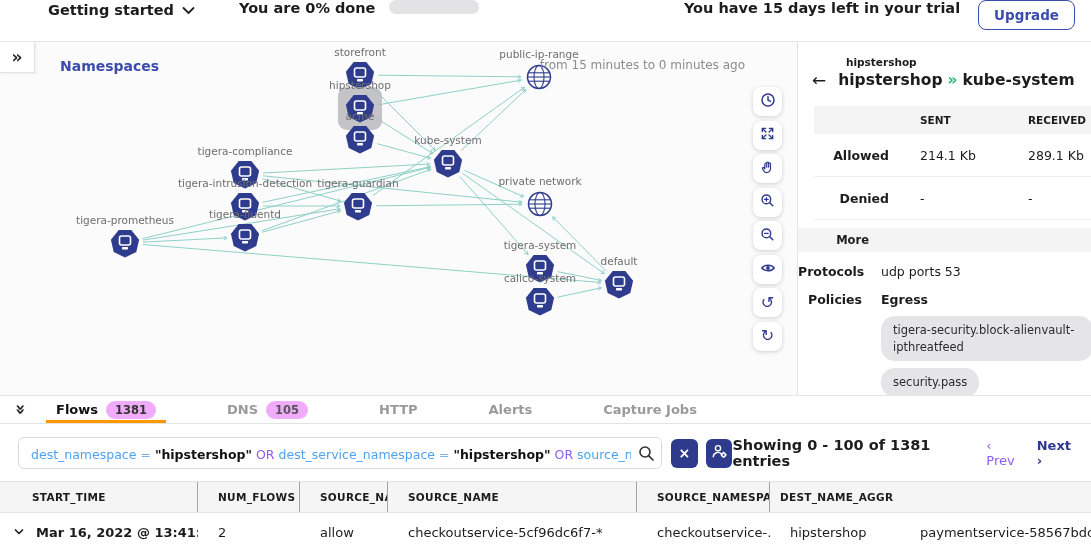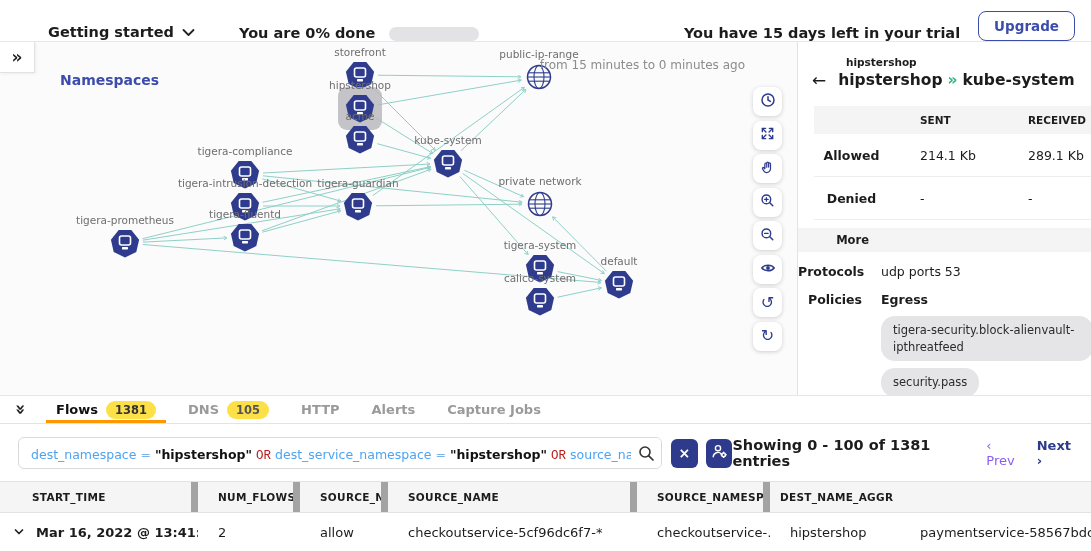--- a/index.html
+++ b/index.html
@@ -2,107 +2,107 @@
 <html><head>
 <meta charset="utf-8">
 <style>
   * { margin:0; padding:0; box-sizing:border-box; }
   html,body { background:#fff; }
   body { font-family:"DejaVu Sans","Liberation Sans",sans-serif; color:#1c1c1c; }
   .app { position:relative; width:1091px; height:551px; overflow:hidden; background:#fff; }
 
   
   .topbar { position:absolute; top:0; left:0; width:1091px; height:42px;
-    display:flex; align-items:flex-end; background:#fff; border-bottom:1px solid #e8e8e8; }
+    display:flex; align-items:flex-start; background:#fff; border-bottom:1px solid #e8e8e8; }
   .gs-wrap { display:flex; align-items:center; gap:8px; margin-left:48px; cursor:pointer; }
   .gs-label { font-size:14.5px; font-weight:700; }
   .progress-label { font-size:14.5px; font-weight:700; margin-left:44px; }
   .progress-pill { width:90px; height:14px; border-radius:7px; background:#e3e3e6; margin-left:14px; }
   .trial-text { font-size:14.5px; font-weight:700; margin-left:auto; }
   .upgrade-btn { margin-left:18px; margin-right:16px; padding:6px 15px; border:1.5px solid #3c4cad;
     border-radius:8px; background:#fff; color:#3c4cad; font-size:13.5px; font-weight:700; cursor:pointer;
     font-family:inherit; }
 
   
   .main { position:absolute; top:42px; left:0; width:1091px; height:353px; }
   .graph-panel { position:absolute; top:0; left:0; width:797px; height:353px; background:#fbfbfb; overflow:hidden; }
   .expand-btn { position:absolute; top:0; left:0; width:35px; height:31px; background:#fff;
     border-right:1px solid #e2e2e2; border-bottom:1px solid #e2e2e2; box-shadow:1px 1px 3px rgba(0,0,0,.06);
     display:flex; align-items:center; justify-content:center; cursor:pointer; font-size:17px; font-weight:700; color:#222; }
-  .graph-title { position:absolute; top:30px; left:60px; font-size:14px; font-weight:700; color:#3c4cad; }
+  .graph-title { position:absolute; top:16px; left:60px; font-size:14px; font-weight:700; color:#3c4cad; }
   .time-range { position:absolute; top:16px; right:52px; font-size:12px; color:#8c8c8c; }
   .graph-toolbar { position:absolute; top:45px; right:15px; display:flex; flex-direction:column; gap:4.5px; }
   .tool-btn { width:29px; height:29px; border-radius:8px; background:#fff; border:none; cursor:pointer;
     box-shadow:0 1px 4px rgba(0,0,0,.18); display:flex; align-items:center; justify-content:center;
     color:#2e3a8c; font-size:16px; line-height:1; font-family:inherit; }
   .node-label { font-size:10.5px; fill:#6e6e6e; font-family:"DejaVu Sans","Liberation Sans",sans-serif; }
 
   
   .detail-panel { position:absolute; top:0; left:797px; width:294px; height:353px; background:#fff;
     border-left:1px solid #e3e3e3; overflow:hidden; }
   .ctx-label { position:absolute; top:14px; left:48px; font-size:10.5px; font-weight:700; }
   .detail-title-row { position:absolute; top:28px; left:0; width:294px; display:flex; align-items:center; }
   .back-arrow { margin-left:14px; font-size:17px; color:#1c1c1c; cursor:pointer; background:none; border:none; font-family:inherit; }
   .detail-title { margin-left:12px; font-size:15.5px; font-weight:700; white-space:nowrap; }
   .sep-chevrons { color:#2eb67d; font-weight:700; padding:0 5px; }
   .traffic { position:absolute; top:64px; left:16px; width:294px; font-size:12.5px; }
   .traffic-head { display:flex; background:#f4f4f5; height:28px; align-items:center; font-size:10.5px; font-weight:700; }
   .traffic-row { display:flex; height:43px; align-items:center; border-bottom:1px solid #ededed; }
-  .t-c1 { width:75px; text-align:center; font-weight:700; font-size:12.5px; }
+  .t-c1 { width:75px; text-align:right; font-weight:700; font-size:12.5px; }
   .t-c2 { width:118px; padding-left:31px; }
   .t-c3 { width:100px; padding-left:21px; }
   .more-bar { position:absolute; top:186px; left:0; width:294px; height:24px; background:#f4f4f5;
     display:flex; align-items:center; font-size:11.5px; font-weight:700; }
   .more-bar span { width:71px; text-align:right; display:inline-block; }
   .kv-row { position:absolute; left:0; width:294px; display:flex; font-size:12.5px; }
   .kv-key { width:64px; text-align:right; font-weight:700; flex:none; }
   .kv-val { padding-left:19px; }
   .proto-row { top:222px; }
   .policy-row { top:250px; }
   .egress-label { font-weight:700; }
   .policy-tags { display:flex; flex-direction:column; gap:7px; margin-top:9px; }
   .policy-pill { background:#e5e5e8; border-radius:14px; padding:6px 12px; font-size:11.5px; color:#2b2b2b;
     max-width:212px; width:max-content; line-height:1.45; cursor:pointer; }
 
   
   .bottom { position:absolute; top:395px; left:0; width:1091px; height:156px; background:#fff; }
   .tab-bar { display:flex; align-items:stretch; height:29px; border-top:1px solid #e6e6e6; border-bottom:1px solid #e3e3e3; }
   .tabbar-chevrons { width:40px; display:flex; align-items:center; justify-content:center; cursor:pointer; }
   .chev-down-double { display:inline-block; transform:rotate(90deg); font-size:17px; font-weight:700; color:#222; line-height:1; }
-  .tab-list { display:flex; }
+  .tab-list { display:flex;gap:39px; }
   .tab { display:flex; align-items:center; gap:8px; padding:0 16px; font-size:13px; color:#9a9a9a; cursor:pointer; position:relative; }
   .tab .tab-label { font-weight:600; }
   .tab.active { color:#111; }
   .tab.active::after { content:""; position:absolute; left:6px; right:6px; bottom:0; height:3px; background:#ff9800; }
-  .tab-badge { background:#fde047; color:#555; border-radius:10px; font-size:11.5px; padding:2px 9px; font-weight:600; }
+  .tab-badge { background:#f0abfc; color:#555; border-radius:10px; font-size:11.5px; padding:2px 9px; font-weight:600; }
   .tab.active .tab-badge { color:#333; }
 
   .filter-row { display:flex; align-items:center; padding:13px 14px 0 18px; }
   .filter-input { position:relative; width:699px; height:32px; border:1px solid #d9d9d9; border-radius:6px;
     background:#fff; display:flex; align-items:center; overflow:hidden; white-space:nowrap; padding-left:12px; cursor:text; }
   .tok { margin-right:4px; font-size:12.5px; }
   .tok-field { color:#4da3f2; }
   .tok-op { color:#7ab2e8; }
   .tok-value { color:#111; font-weight:700; }
-  .tok-kw { color:#b91c1c;font-family:Liberation Mono, monospace; }
+  .tok-kw { color:#8b5cf6; }
   .search-glyph { position:absolute; right:0; top:0; height:100%; width:30px; background:#fff;
     display:flex; align-items:center; justify-content:center; }
   .sq-btn { width:29px; height:29px; border:none; border-radius:6px; background:#2e3a8c; color:#fff;
     display:flex; align-items:center; justify-content:center; cursor:pointer; font-family:inherit; }
   .clear-btn { margin-left:9px; font-size:14px; font-weight:700; }
   .user-btn { margin-left:8px; }
   .paging { margin-left:auto; display:flex; align-items:center; gap:16px; }
   .showing-text { font-size:14.5px; font-weight:700; }
   .prev-link { font-size:13px; color:#8b5cf6; cursor:default; }
   .next-link { font-size:13px; color:#2e3a8c; font-weight:700; cursor:pointer; }
 
   .flows-grid { display:grid; grid-template-columns:198px 102px 88px 249px 133px 140px 181px; }
   .flows-header { margin-top:12px; background:#f5f5f6; border-top:1px solid #e3e3e3; border-bottom:1px solid #e3e3e3; }
   .fh-cell { height:30px; display:flex; align-items:center; padding-left:20px; font-size:10.5px; font-weight:700;
-    letter-spacing:.3px; border-right:7px solid #a3a3a3; cursor:pointer; white-space:nowrap; overflow:hidden; }
+    letter-spacing:.3px; border-right:1px solid #a3a3a3; cursor:pointer; white-space:nowrap; overflow:hidden; }
   .fh-cell:first-child { padding-left:32px; }
   .fh-cell:last-child { border-right:none; padding-left:10px; }
   .fr-row { border-bottom:1px solid #ececec; cursor:pointer; }
   .fr-cell { height:38px; display:flex; align-items:center; padding-left:20px; font-size:13px;
     white-space:nowrap; overflow:hidden; }
   .fr-cell.first { padding-left:13px; gap:11px; }
   .fr-cell.first .start-time { font-weight:600; }
   .fr-cell:last-child { padding-left:10px; }
   .row-chevron { display:flex; align-items:center; }
 </style>

